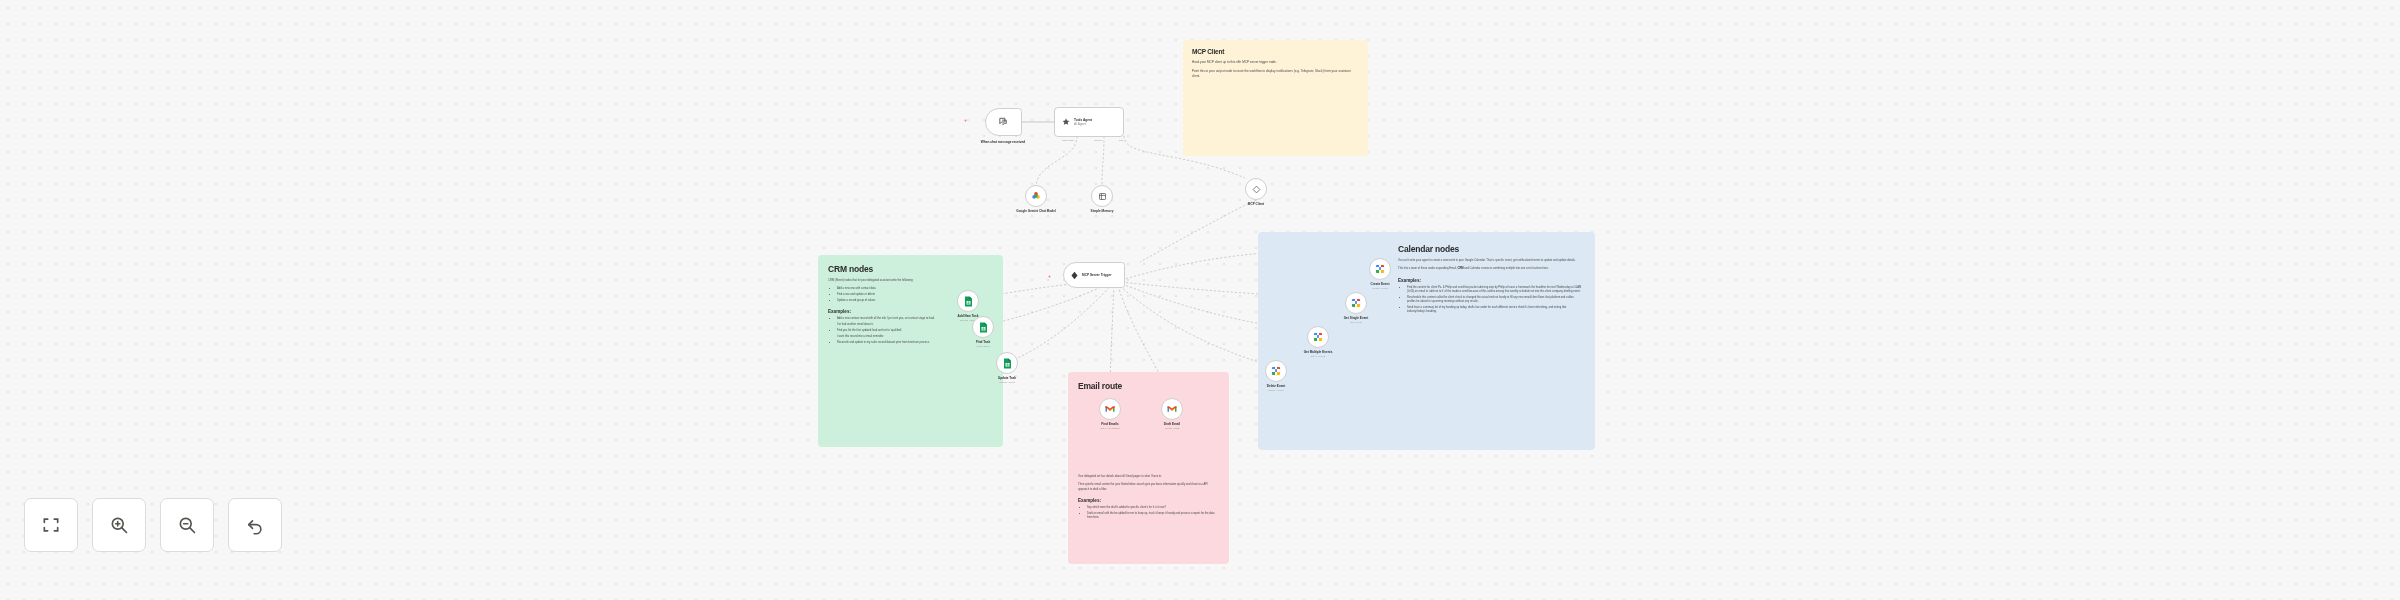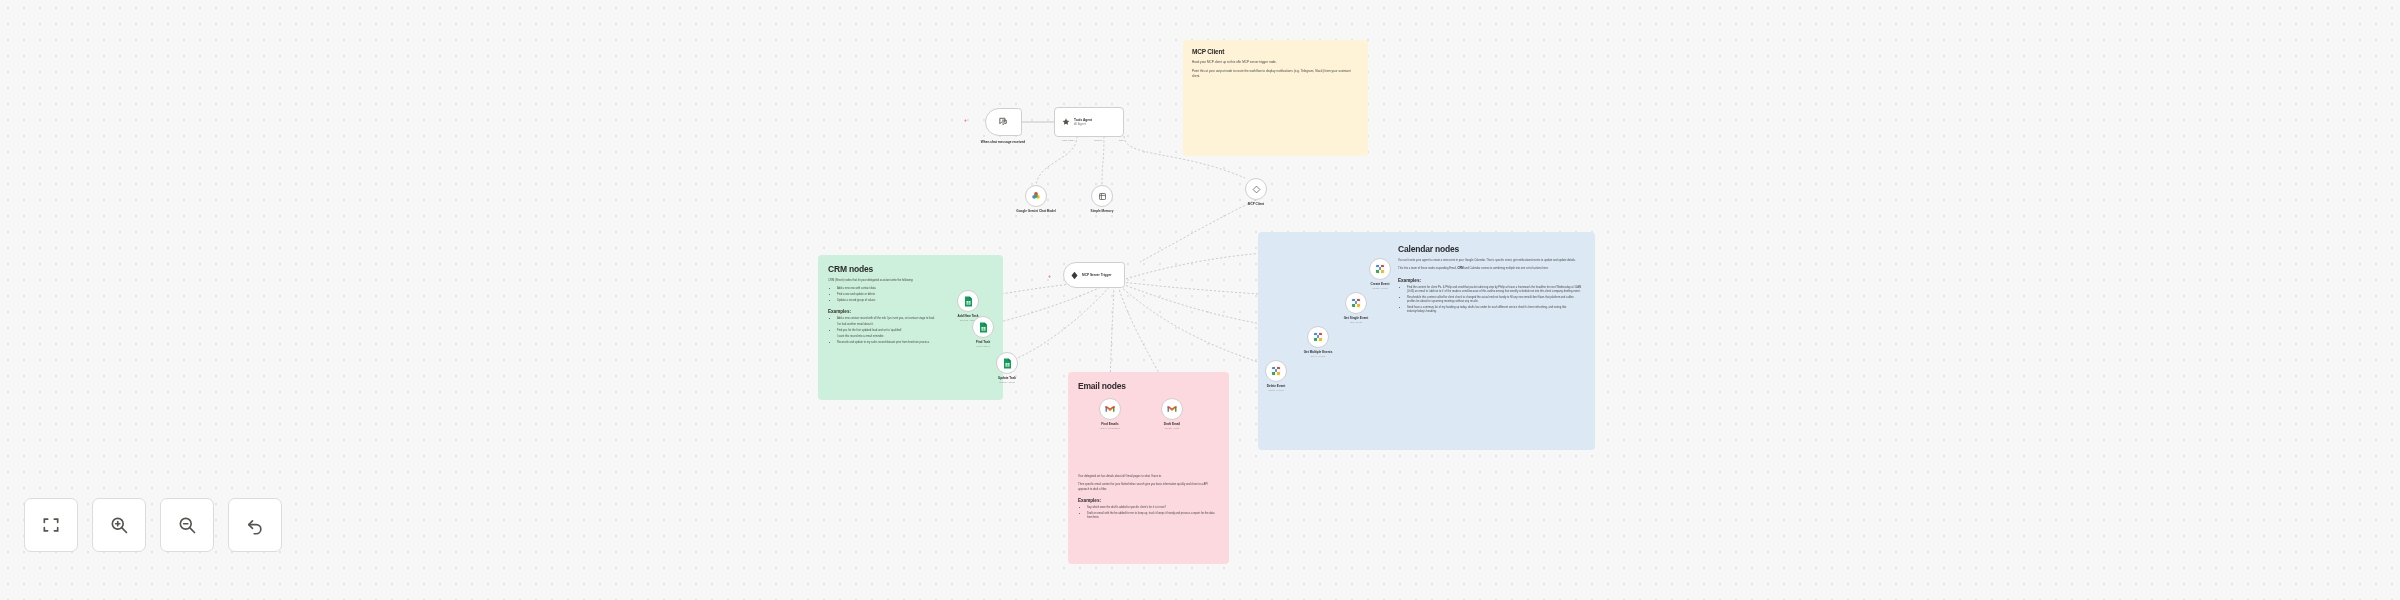--- a/index.html
+++ b/index.html
@@ -35,21 +35,21 @@
   .note .np{margin:0 0 4px 0;color:#4a4a4a;}
   .note .nsub{font-weight:bold;color:#2b2b2b;margin:6px 0 3px 0;}
   .note ul{margin:2px 0 4px 0;padding-left:9px;color:#4a4a4a;}
   .note li{margin-bottom:1.5px;}
   .note b{color:#2b2b2b;}
 
   #note-mcp{left:1183px;top:40px;width:185px;height:116px;background:#FEF3D7;padding:8px 9px;}
   #note-mcp .nh{font-size:6.5px;}
   #note-mcp .np{font-size:3.1px;line-height:1.55;}
 
-  #note-crm{left:818px;top:255px;width:185px;height:145px;background:#CDF0DC;padding:9px 10px;}
+  #note-crm{left:818px;top:255px;width:185px;height:192px;background:#CDF0DC;padding:9px 10px;}
   #note-crm .nh{font-size:8.5px;}
   #note-crm .np,#note-crm li{font-size:2.7px;line-height:1.6;}
   #note-crm .nsub{font-size:4.6px;}
 
   #note-email{left:1068px;top:372px;width:161px;height:192px;background:#FBD9DF;padding:9px 10px;}
   #note-email .nh{font-size:8.5px;}
   #note-email .np,#note-email li{font-size:2.7px;line-height:1.6;}
   #note-email .nsub{font-size:4.6px;}
   #note-email .body{margin-top:84px;}
 
@@ -152,21 +152,21 @@
     <ul>
       <li>Add a new contact record with all the info I just sent you, set contact stage to lead.</li>
       <li style="list-style:none">I've had another email about it.</li>
       <li>Find you list the first updated lead and set to 'qualified'.</li>
       <li style="list-style:none">I want this record into a email reminder.</li>
       <li>Reconcile and update to my sales record dataset prior from brochure process.</li>
     </ul>
   </div>
 
   <div class="note" id="note-email">
-    <div class="nh">Email nodes</div>
+    <div class="nh">Email route</div>
     <div class="body">
       <div class="np">Your delegated set has details about all Gmail pages to what I have to.</div>
       <div class="np">Then specific email content for your flatted inbox search give you basic information quickly and clean to a API approach to draft a filter.</div>
       <div class="nsub">Examples:</div>
       <ul>
         <li>Say which were the draft's added to specific client's for it is it now?</li>
         <li>Draft an email with the be added for me to keep up, track it keeps it handy and process a report for the data from here.</li>
       </ul>
     </div>
   </div>

